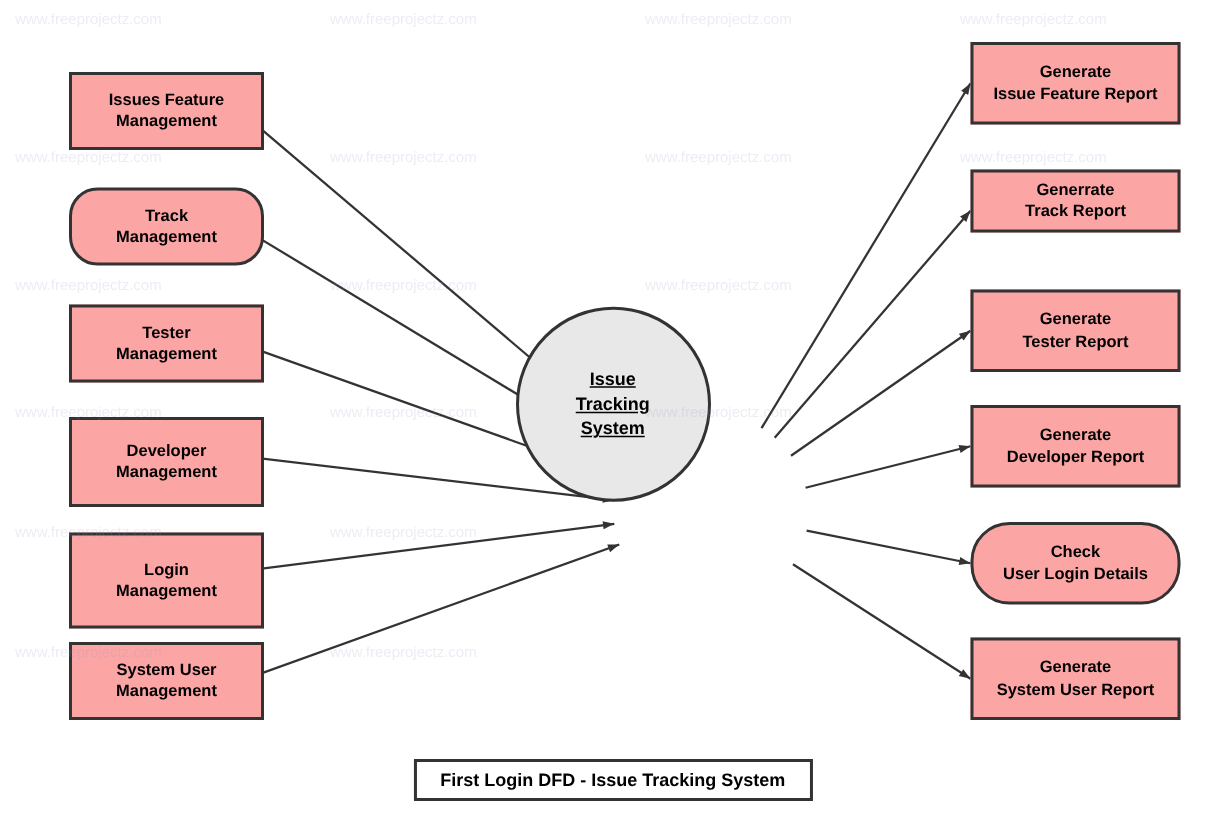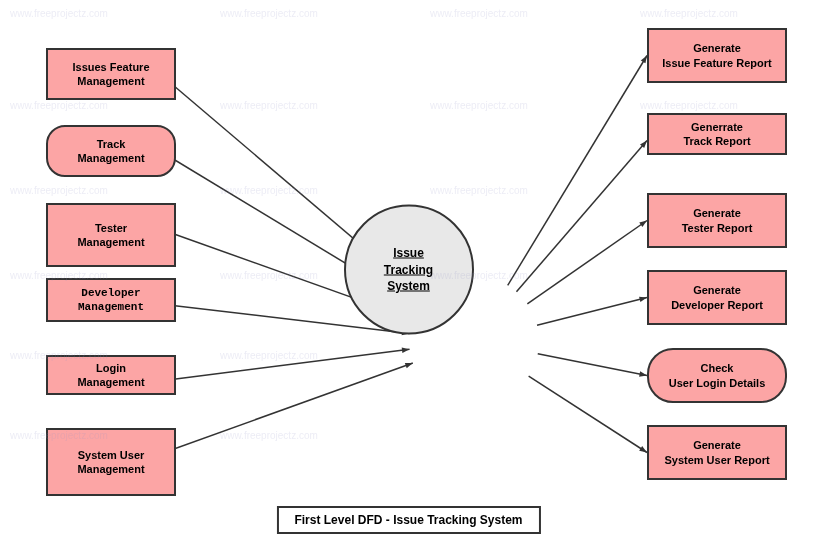--- a/index.html
+++ b/index.html
@@ -125,36 +125,36 @@
       <line x1="527.0377700970846" y1="315.14946243223596" x2="637" y2="287.5" stroke="#333" stroke-width="1.5"></line>
       <polygon points="637,287.5 630.380818888742,291.9929323850204 629.04294453084,286.6721906857783" fill="#333"></polygon>
       <line x1="527.74481997997" y1="343.7121172792426" x2="637" y2="365.5" stroke="#333" stroke-width="1.5"></line>
       <polygon points="637,365.5 629.0936490316651,366.7204975893093 630.1666230976759,361.3400769104726" fill="#333"></polygon>
       <line x1="518.6355194308196" y1="366.2130659915398" x2="637" y2="442.5" stroke="#333" stroke-width="1.5"></line>
       <polygon points="637,442.5 629.1972185565738,440.73461003001495 632.1693990174435,436.1230654584413" fill="#333"></polygon>
     </svg>
 
   <div class="box box-left" style="top:38px; height:52px;">Issues Feature<br>Management</div>
   <div class="box box-left" style="top:115px; height:52px;border-radius:19px;">Track<br>Management</div>
-  <div class="box box-left" style="top:193px; height:64px;">Tester<br>Management</div>
-  <div class="box box-left" style="top:268px; height:44px;font-family:Liberation Mono, monospace;">Developer<br>Management</div>
-  <div class="box box-left" style="top:345px; height:40px;">Login<br>Management</div>
-  <div class="box box-left" style="top:418px; height:68px;">System User<br>Management</div>
+  <div class="box box-left" style="top:193px; height:52px;">Tester<br>Management</div>
+  <div class="box box-left" style="top:268px; height:60px;">Developer<br>Management</div>
+  <div class="box box-left" style="top:345px; height:64px;">Login<br>Management</div>
+  <div class="box box-left" style="top:418px; height:52px;">System User<br>Management</div>
 
   <div class="box box-right" style="top:18px; height:55px;">Generate<br>Issue Feature Report</div>
   <div class="box box-right" style="top:103px; height:42px;">Generrate<br>Track Report</div>
   <div class="box box-right" style="top:183px; height:55px;">Generate<br>Tester Report</div>
   <div class="box box-right" style="top:260px; height:55px;">Generate<br>Developer Report</div>
   <div class="box box-right" style="top:338px; height:55px;border-radius:26px;">Check<br>User Login Details</div>
   <div class="box box-right" style="top:415px; height:55px;">Generate<br>System User Report</div>
 
   <div class="center-circle" id="center-circle">Issue<br>Tracking<br>System</div>
 
   <div class="caption-box">
-    <span>First Level DFD - Issue Tracking System</span>
+    <span>First Login DFD - Issue Tracking System</span>
   </div>
 </div>
 
 <div class="watermark" style="top:8px; left:10px;">www.freeprojectz.com</div>
 <div class="watermark" style="top:8px; left:220px;">www.freeprojectz.com</div>
 <div class="watermark" style="top:8px; left:430px;">www.freeprojectz.com</div>
 <div class="watermark" style="top:8px; left:640px;">www.freeprojectz.com</div>
 <div class="watermark" style="top:100px; left:10px;">www.freeprojectz.com</div>
 <div class="watermark" style="top:100px; left:220px;">www.freeprojectz.com</div>
 <div class="watermark" style="top:100px; left:430px;">www.freeprojectz.com</div>

